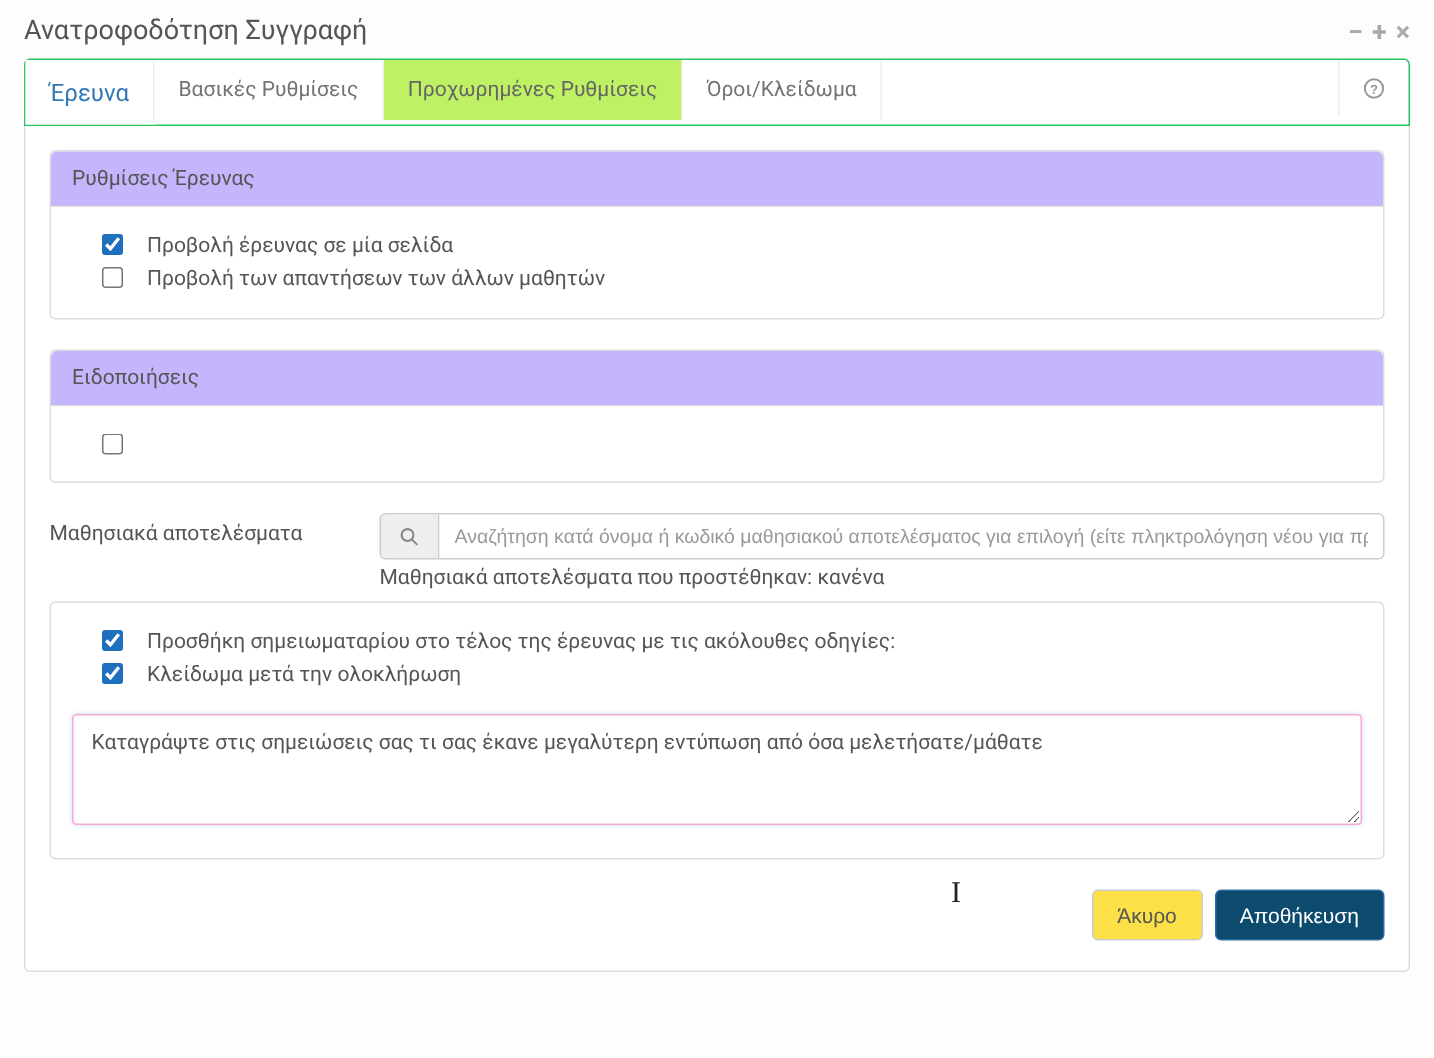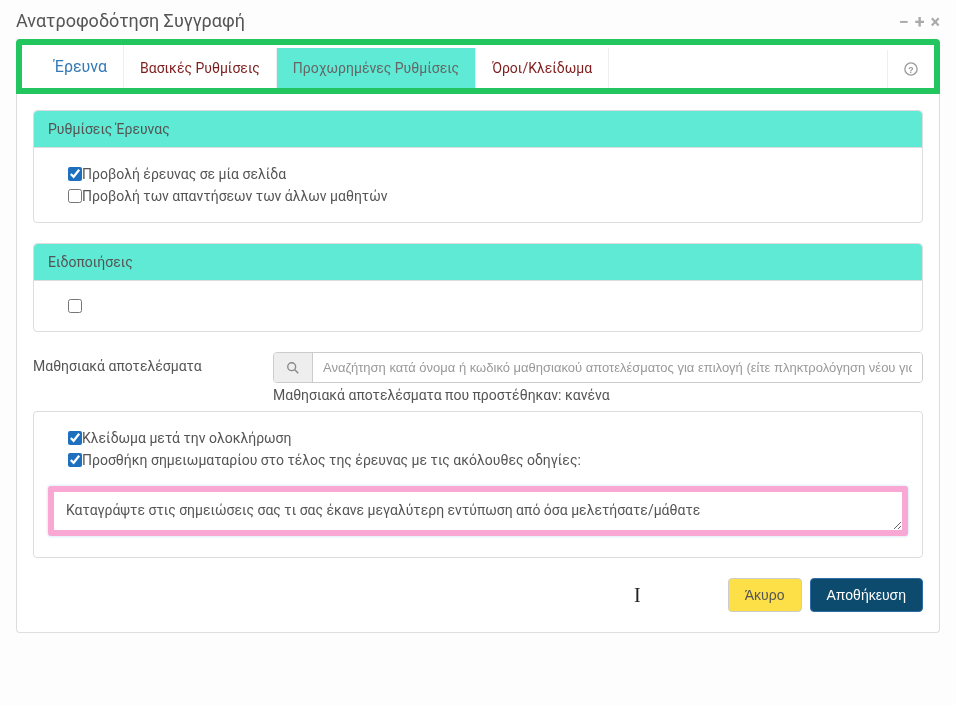--- a/index.html
+++ b/index.html
@@ -31,42 +31,41 @@
     .modal-controls span {
       cursor: pointer;
       font-size: 18px;
       line-height: 1;
       font-weight: bold;
     }
     .modal-body {
       padding: 0 16px 16px 16px;
     }
     .tabs-container {
-      border: 6px solid #22c55e;
+      border: 1px solid #22c55e;
       border-radius: 4px 4px 0 0;
       background: #fff;
       display: flex;
-      align-items: flex-end;
-      padding-left: 16px;
+      align-items: flex-start;
     }
     .tab {
       padding: 12px 16px;
       cursor: pointer;
       border-right: 1px solid #eee;
-      color: #7f1d1d;
+      color: #737373;
       font-size: 14px;
       background: #fff;
     }
     .tab.active {
       color: #337ab7;
       font-size: 16px;
       font-weight: 400;
     }
     .tab.selected-sub {
-      background: #5eead4;
+      background: #bef264;
       color: #666;
     }
     .tab-spacer { flex: 1; }
     .help-tab {
       padding: 12px 16px;
       color: #999;
       border-left: 1px solid #eee;
       display: flex;
       align-items: center;
     }
@@ -76,50 +75,50 @@
       border-radius: 0 0 4px 4px;
       padding: 16px 16px 20px 16px;
       background: #fff;
     }
     .panel {
       border: 1px solid #ddd;
       border-radius: 4px;
       margin-bottom: 20px;
     }
     .panel-header {
-      background: #5eead4;
+      background: #c4b5fd;
       border-bottom: 1px solid #ddd;
       padding: 10px 14px;
       color: #555;
       border-radius: 4px 4px 0 0;
     }
     .panel-body {
       padding: 18px 14px;
     }
     .checkbox-row {
       display: flex;
-      align-items: center;
-      gap: 0;
+      align-items: flex-start;
+      gap: 16px;
       margin-bottom: 6px;
       padding-left: 20px;
     }
     .checkbox-row:last-child { margin-bottom: 0; }
     .checkbox-row input[type="checkbox"] {
       width: 14px;
       height: 14px;
       accent-color: #1f6fbf;
     }
     .checkbox-row label {
       color: #555;
       cursor: pointer;
     }
     .form-row {
       display: flex;
       align-items: flex-start;
-      gap: 20px;
+      gap: 0;
       margin-bottom: 8px;
     }
     .form-label {
       width: 220px;
       padding-top: 6px;
       color: #555;
     }
     .form-field { flex: 1; }
     .input-group {
       display: flex;
@@ -144,28 +143,28 @@
       outline: none;
     }
     .input-group input::placeholder { color: #999; }
     .hint {
       margin-top: 4px;
       color: #555;
       font-size: 14px;
     }
     .textarea-notebook {
       width: 100%;
-      border: 6px solid #f9a8d4;
+      border: 1px solid #f9a8d4;
       border-radius: 3px;
       padding: 10px 12px;
       font-family: inherit;
       font-size: 14px;
       color: #555;
       resize: both;
-      height: 50px;
+      height: 74px;
       outline: none;
       box-shadow: 0 0 3px rgba(100,160,220,0.4);
       margin-top: 12px;
     }
     .button-bar {
       display: flex;
       justify-content: flex-end;
       gap: 8px;
       margin-top: 16px;
     }
@@ -263,25 +262,25 @@
           <input type="text" placeholder="Αναζήτηση κατά όνομα ή κωδικό μαθησιακού αποτελέσματος για επιλογή (είτε πληκτρολόγηση νέου για προσθήκη" style="">
         </div>
         <div class="hint">Μαθησιακά αποτελέσματα που προστέθηκαν: κανένα</div>
       </div>
     </div>
 
     <div class="panel">
       <div class="panel-body">
         <div class="checkbox-row">
           <input type="checkbox" checked="" style="">
+          <label>Προσθήκη σημειωματαρίου στο τέλος της έρευνας με τις ακόλουθες οδηγίες:</label>
+        </div>
+        <div class="checkbox-row">
+          <input type="checkbox" checked="" style="">
           <label>Κλείδωμα μετά την ολοκλήρωση</label>
-        </div>
-        <div class="checkbox-row">
-          <input type="checkbox" checked="" style="">
-          <label>Προσθήκη σημειωματαρίου στο τέλος της έρευνας με τις ακόλουθες οδηγίες:</label>
         </div>
         <textarea class="textarea-notebook" style="">Καταγράψτε στις σημειώσεις σας τι σας έκανε μεγαλύτερη εντύπωση από όσα μελετήσατε/μάθατε</textarea>
       </div>
     </div>
 
     <div class="button-bar">
       <button class="btn btn-default">Άκυρο</button>
       <button class="btn btn-primary">Αποθήκευση</button>
     </div>
 

